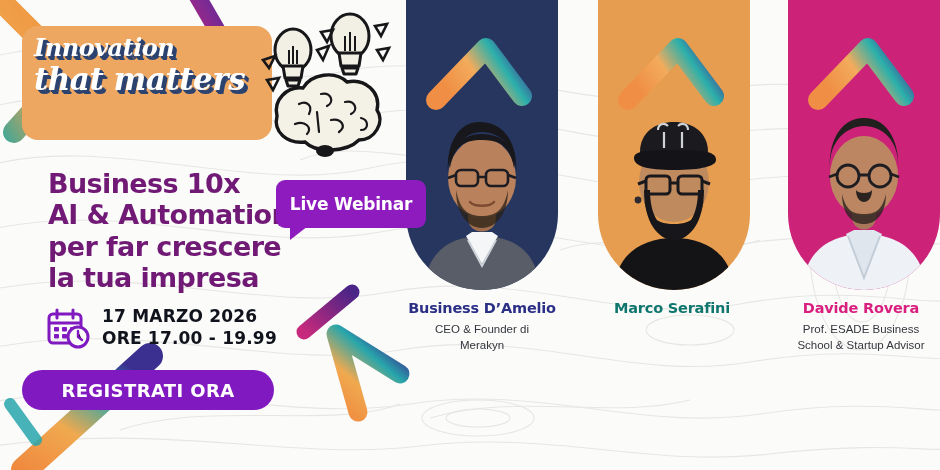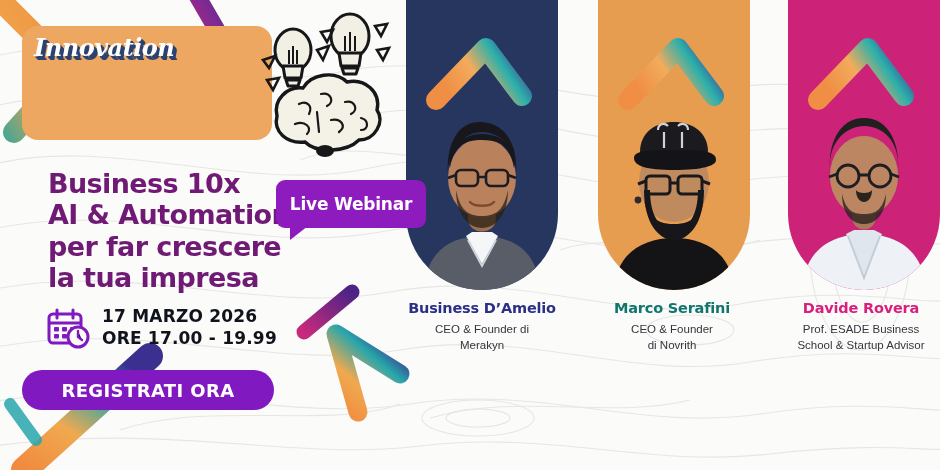--- a/index.html
+++ b/index.html
@@ -304,20 +304,21 @@
       <path d="M40,116 C50,112 58,120 52,126"></path>
       <path d="M76,112 C86,110 92,118 84,124"></path>
       <path d="M106,110 C114,112 114,122 106,122"></path>
       <path d="M62,104 L64,124"></path>
     </g>
     <ellipse cx="70" cy="143" rx="9" ry="6" fill="#17171a"></ellipse>
   </svg>
 
   <div class="logo-script">
     <div class="logo-l1">Innovation</div>
+    <div class="logo-l2">that matters</div>
   </div>
 
   <div class="headline">
     <div>Business 10x</div>
     <div>AI &amp; Automation</div>
     <div>per far crescere</div>
     <div>la tua impresa</div>
   </div>
 
   <div class="live-badge">
@@ -356,24 +357,20 @@
   <div class="sp-caption c1">
     <div class="sp-name n1">Business D’Amelio</div>
     <div class="sp-role">
       <div>CEO &amp; Founder di</div>
       <div>Merakyn</div>
     </div>
   </div>
 
   <div class="sp-caption c2">
     <div class="sp-name n2">Marco Serafini</div>
-    <div class="sp-role">
-      <div>CEO &amp; Founder</div>
-      <div>di Novrith</div>
-    </div>
   </div>
 
   <div class="sp-caption c3">
     <div class="sp-name n3">Davide Rovera</div>
     <div class="sp-role">
       <div>Prof. ESADE Business</div>
       <div>School &amp; Startup Advisor</div>
     </div>
   </div>
 

